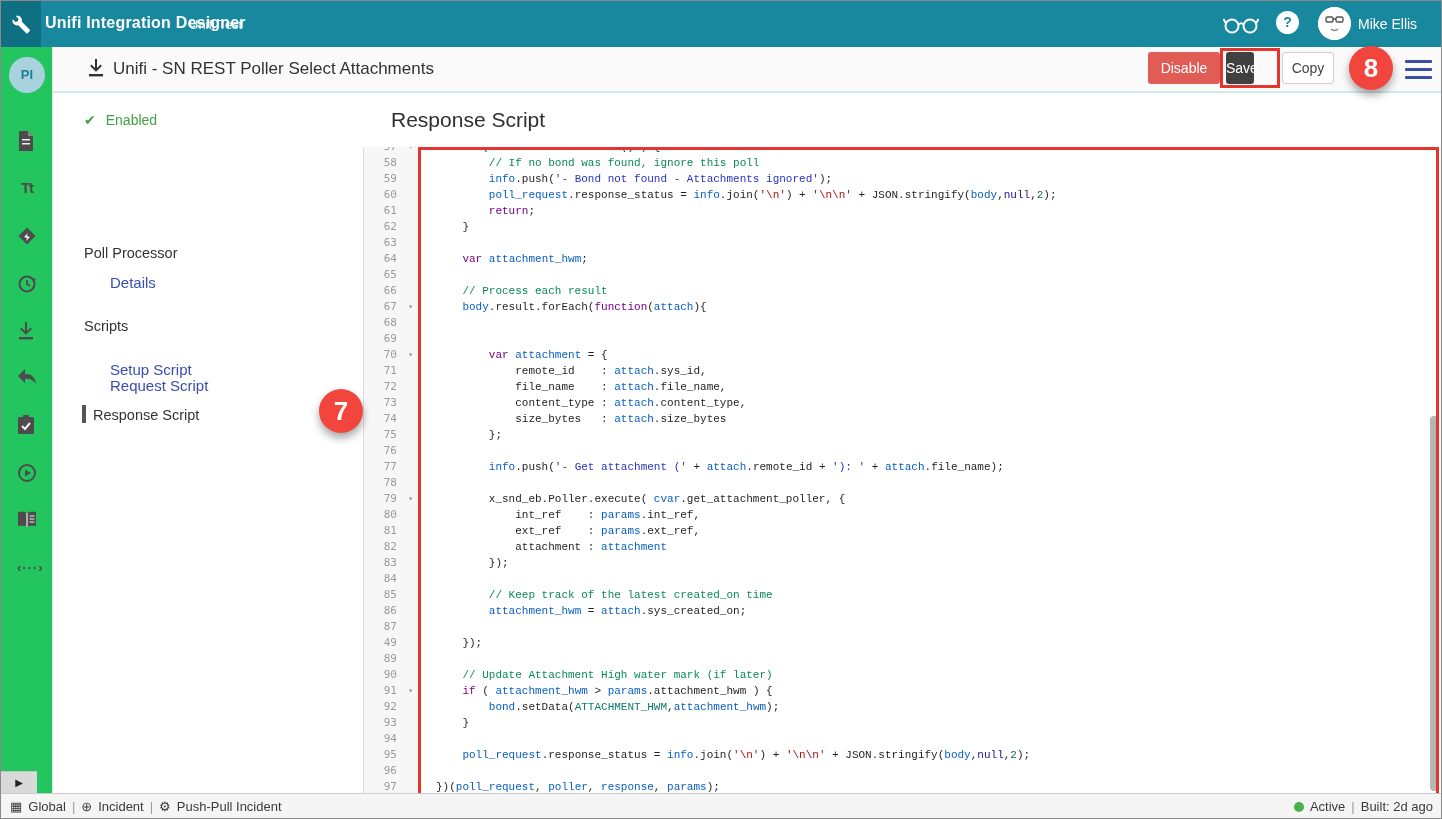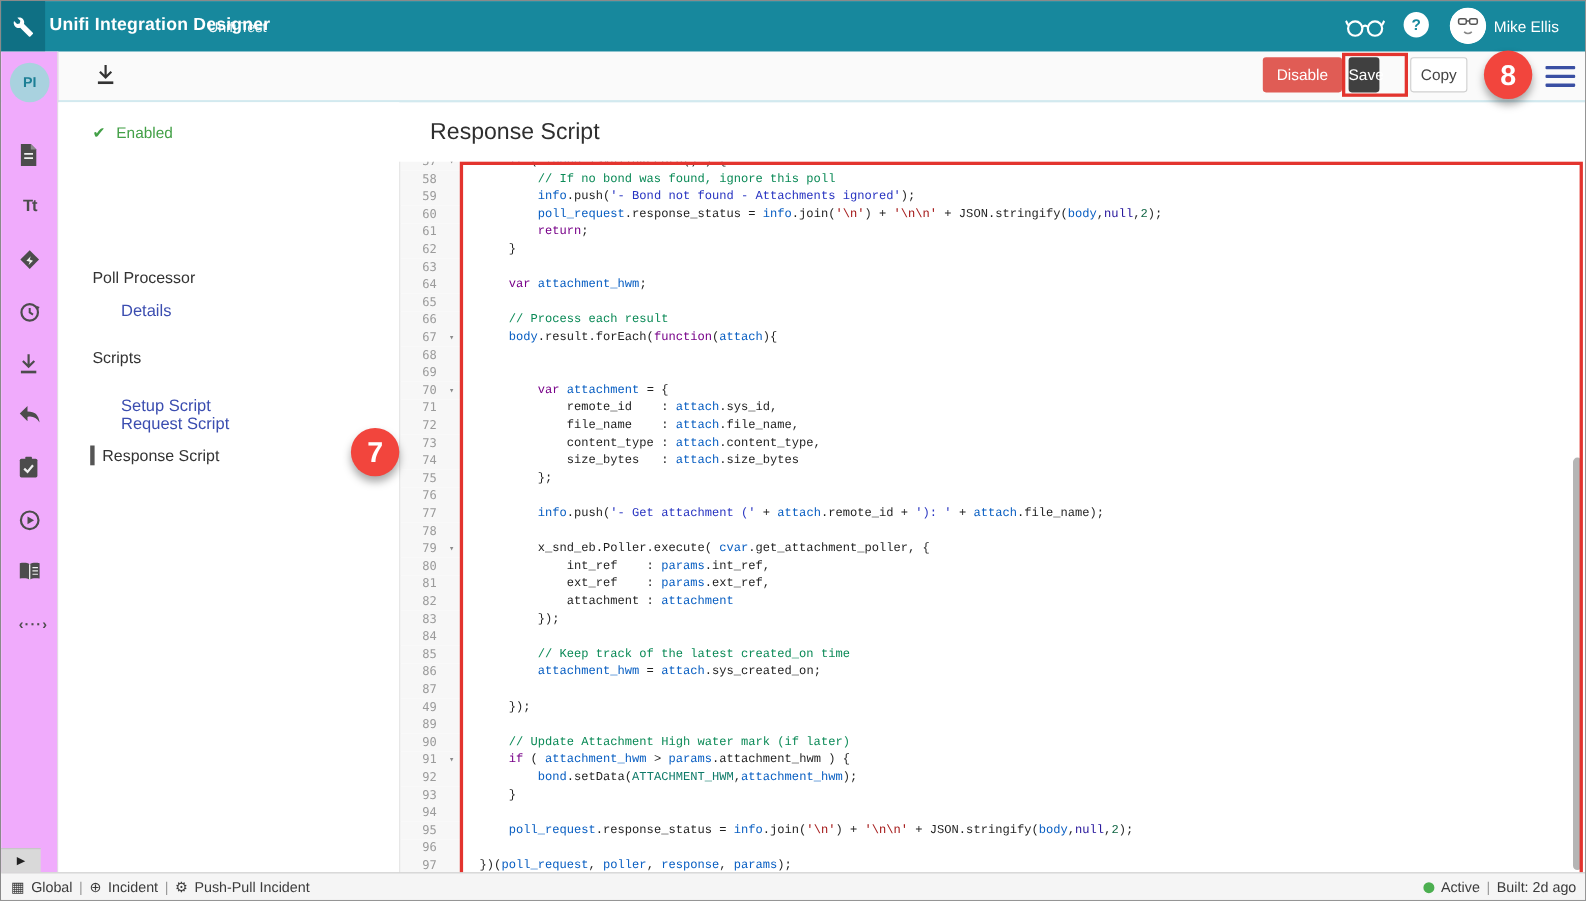--- a/index.html
+++ b/index.html
@@ -23,21 +23,21 @@
   .record-title { position:absolute; left:112px; top:12px; font-size:17px; color:#333; }
   .btn { position:absolute; top:5px; height:32px; border-radius:3px; font-size:14px; text-align:center; line-height:32px; cursor:pointer; }
   .btn-disable { left:1147px; width:72px; background:#e05c55; color:#fff; }
   .btn-save { left:1225px; width:28px; background:#404040; color:#fff; }
   .btn-copy { left:1281px; width:52px; background:#fff; border:1px solid #cfcfcf; color:#444; line-height:30px; }
   .save-outline { position:absolute; left:1219px; top:1px; width:60px; height:40px; border:3px solid #e3342e; pointer-events:none; }
   .hamburger { position:absolute; left:1404px; top:13px; width:27px; height:20px; cursor:pointer; }
   .hamburger span { display:block; height:3px; background:#3a4fa3; margin-bottom:5px; border-radius:1px; }
 
   
-  .rail { position:absolute; left:0; top:46px; width:52px; height:746px; background:#f0abfc; border-right:1px solid #e2e2e2; }
+  .rail { position:absolute; left:0; top:46px; width:52px; height:746px; background:#22c55e; border-right:1px solid #e2e2e2; }
   .pi-avatar { position:absolute; left:8px; top:10px; width:36px; height:36px; border-radius:50%; background:#a9d2df; color:#1c7f95; font-weight:bold; font-size:13px; text-align:center; line-height:36px; }
   .rail-icon { position:absolute; left:16px; width:20px; height:20px; color:#4c4c4c; text-align:center; cursor:pointer; }
   .rail-tt { font-size:15px; font-weight:bold; color:#4c4c4c; letter-spacing:-1px; }
   .rail-code { font-size:13px; font-weight:bold; color:#4c4c4c; letter-spacing:1px; }
   .rail-expand { position:absolute; left:0; top:724px; width:36px; height:22px; background:#d9d9d9; border-top:1px solid #c5c5c5; text-align:center; line-height:22px; font-size:10px; color:#222; cursor:pointer; }
 
   
   .nav { position:absolute; left:52px; top:92px; width:310px; height:700px; background:#fff; }
   .nav-enabled { position:absolute; left:31px; top:19px; font-size:14px; color:#43a047; }
   .nav-enabled .chk { margin-right:10px; font-size:14px; }
@@ -104,20 +104,21 @@
       </svg>
     </div>
     <div class="user-name">Mike Ellis</div>
   </div>
 
   <div class="toolbar">
     <svg class="record-dl" width="18" height="20" viewBox="0 0 18 20">
       <path fill="#333" d="M8 1h2v9l3.5-3.5 1.4 1.4L9 13.8 3.1 7.9l1.4-1.4L8 10z"></path>
       <rect x="2" y="16" width="14" height="2.4" fill="#333"></rect>
     </svg>
+    <div class="record-title">Unifi - SN REST Poller Select Attachments</div>
     <div class="btn btn-disable">Disable</div>
     <div class="btn btn-save">Save</div>
     <div class="save-outline"></div>
     <div class="btn btn-copy">Copy</div>
     <div class="hamburger">
         <span></span>
         <span></span>
         <span></span>
       </div>
   </div>

